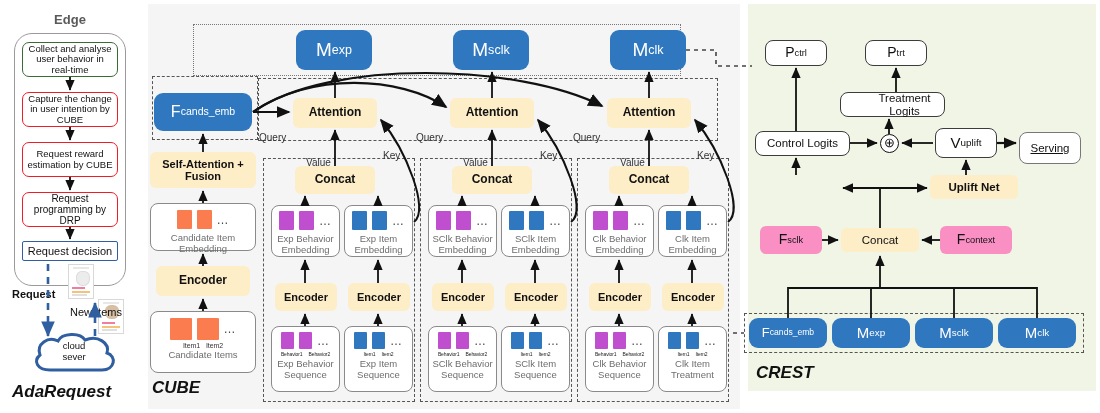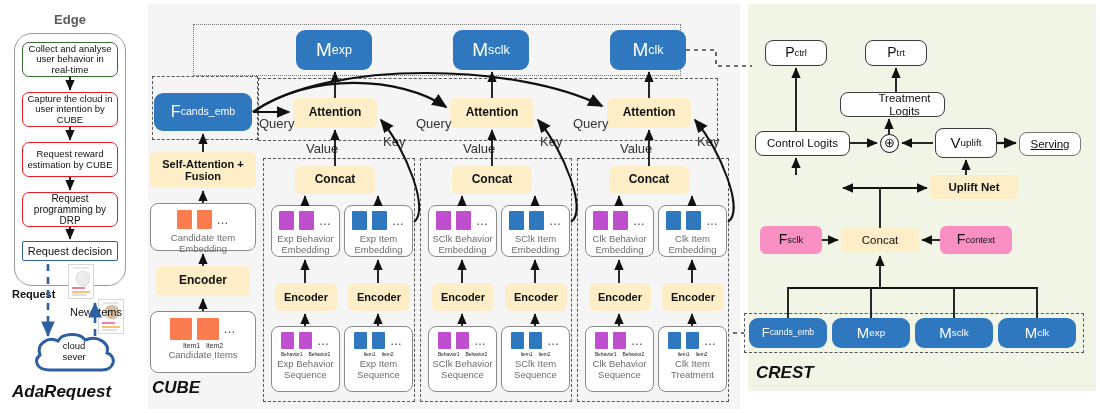--- a/index.html
+++ b/index.html
@@ -44,21 +44,21 @@
   .chip.o{background:#fb7c4e;}
   .chip.p{background:#bf4fce;}
   .chip.b{background:#2f78c0;}
   .dots{font-size:12px;color:#444;letter-spacing:1px;line-height:8px;}
 
   .caplabel{font-size:9.5px;color:#6d6d6d;text-align:center;line-height:1.12;}
   .tinylabel{font-size:5px;color:#222;text-align:center;letter-spacing:-.1px;
              display:flex;justify-content:center;gap:6px;}
 
   
-  .flowlbl{font-size:13px;color:#333;}
+  .flowlbl{font-size:10px;color:#333;margin-top:16px;}
   .sectitle{font-style:italic;font-weight:bold;color:#111;}
   .edge-title{font-size:13px;color:#5a5a5a;}
 
   
   svg.ovl{position:absolute;left:0;top:0;width:1100px;height:413px;pointer-events:none;}
 
   
   .thumb{background:#fff;border:1px solid #d8d8d8;position:relative;overflow:hidden;}
   .thumb .bar{position:absolute;left:3px;height:2px;background:#f07ea0;}
   .thumb .bar2{position:absolute;left:3px;height:1.5px;background:#f5c27a;}
@@ -75,21 +75,21 @@
 
   <div class="abs panel-cube" style="left:148px;top:4px;width:592px;height:405px;"></div>
   <div class="abs panel-crest" style="left:748px;top:4px;width:348px;height:387px;"></div>
 
   <div class="abs edge-title" style="left:0px;top:12px;width:140px;text-align:center;font-weight:bold;">Edge</div>
 
   <div class="abs" style="left:14px;top:33px;width:112px;height:253px;border:1.6px solid #9a9a9a;border-radius:18px;background:#fff;"></div>
 
   <div class="abs node greenbox" style="left:22px;top:42px;width:96px;height:35px;font-size:9.5px;padding:0 3px;">Collect and analyse user behavior in real-time</div>
 
-  <div class="abs node redbox" style="left:22px;top:92px;width:96px;height:35px;font-size:9.5px;padding:0 3px;">Capture the cloud in user intention by CUBE</div>
+  <div class="abs node redbox" style="left:22px;top:92px;width:96px;height:35px;font-size:9.5px;padding:0 3px;">Capture the change in user intention by CUBE</div>
 
   <div class="abs node redbox" style="left:22px;top:142px;width:96px;height:35px;font-size:9.5px;padding:0 3px;">Request reward estimation by CUBE</div>
 
   <div class="abs node redbox" style="left:22px;top:192px;width:96px;height:35px;font-size:10px;padding:0 3px;">Request programming by DRP</div>
 
   <div class="abs node bluebox" style="left:22px;top:241px;width:96px;height:20px;font-size:11px;">Request decision</div>
 
   <div class="abs thumb" style="left:68px;top:264px;width:26px;height:35px;">
     <div class="cap"></div>
     <div class="blob" style="left:7px;top:6px;width:12px;height:13px;background:#ececec;border:1px solid #dcdcdc;"></div>
@@ -344,21 +344,21 @@
 
   <div class="abs node white-node" style="left:840px;top:92px;width:105px;height:25px;font-size:11.5px;padding-left:24px;">Treatment Logits</div>
 
   <div class="abs node white-node" style="left:755px;top:131px;width:95px;height:25px;font-size:11.5px;">Control Logits</div>
 
   <div class="abs node white-node" style="left:935px;top:128px;width:62px;height:30px;font-size:15px;">
     <span>V</span>
       <span class="sub">uplift</span>
   </div>
 
-  <div class="abs node white-thin" style="left:1019px;top:132px;width:62px;height:24px;font-size:11.5px;color:#111;display:flex;align-items:center;justify-content:center;border:1.5px solid #777;text-decoration:underline;">Serving</div>
+  <div class="abs node white-thin" style="left:1019px;top:132px;width:62px;height:32px;font-size:11.5px;color:#111;display:flex;align-items:center;justify-content:center;border:1.5px solid #777;text-decoration:underline;">Serving</div>
 
   <div class="abs node cream-plain" style="left:930px;top:175px;width:88px;height:24px;font-size:11.5px;">Uplift Net</div>
 
   <div class="abs node pink" style="left:760px;top:226px;width:62px;height:28px;font-size:14px;">
     <span>F</span>
       <span class="sub">sclk</span>
   </div>
   <div class="abs node cream-plain" style="left:841px;top:228px;width:78px;height:24px;font-size:11.5px;font-weight:400;">Concat</div>
   <div class="abs node pink" style="left:940px;top:226px;width:72px;height:28px;font-size:14px;">
     <span>F</span>

